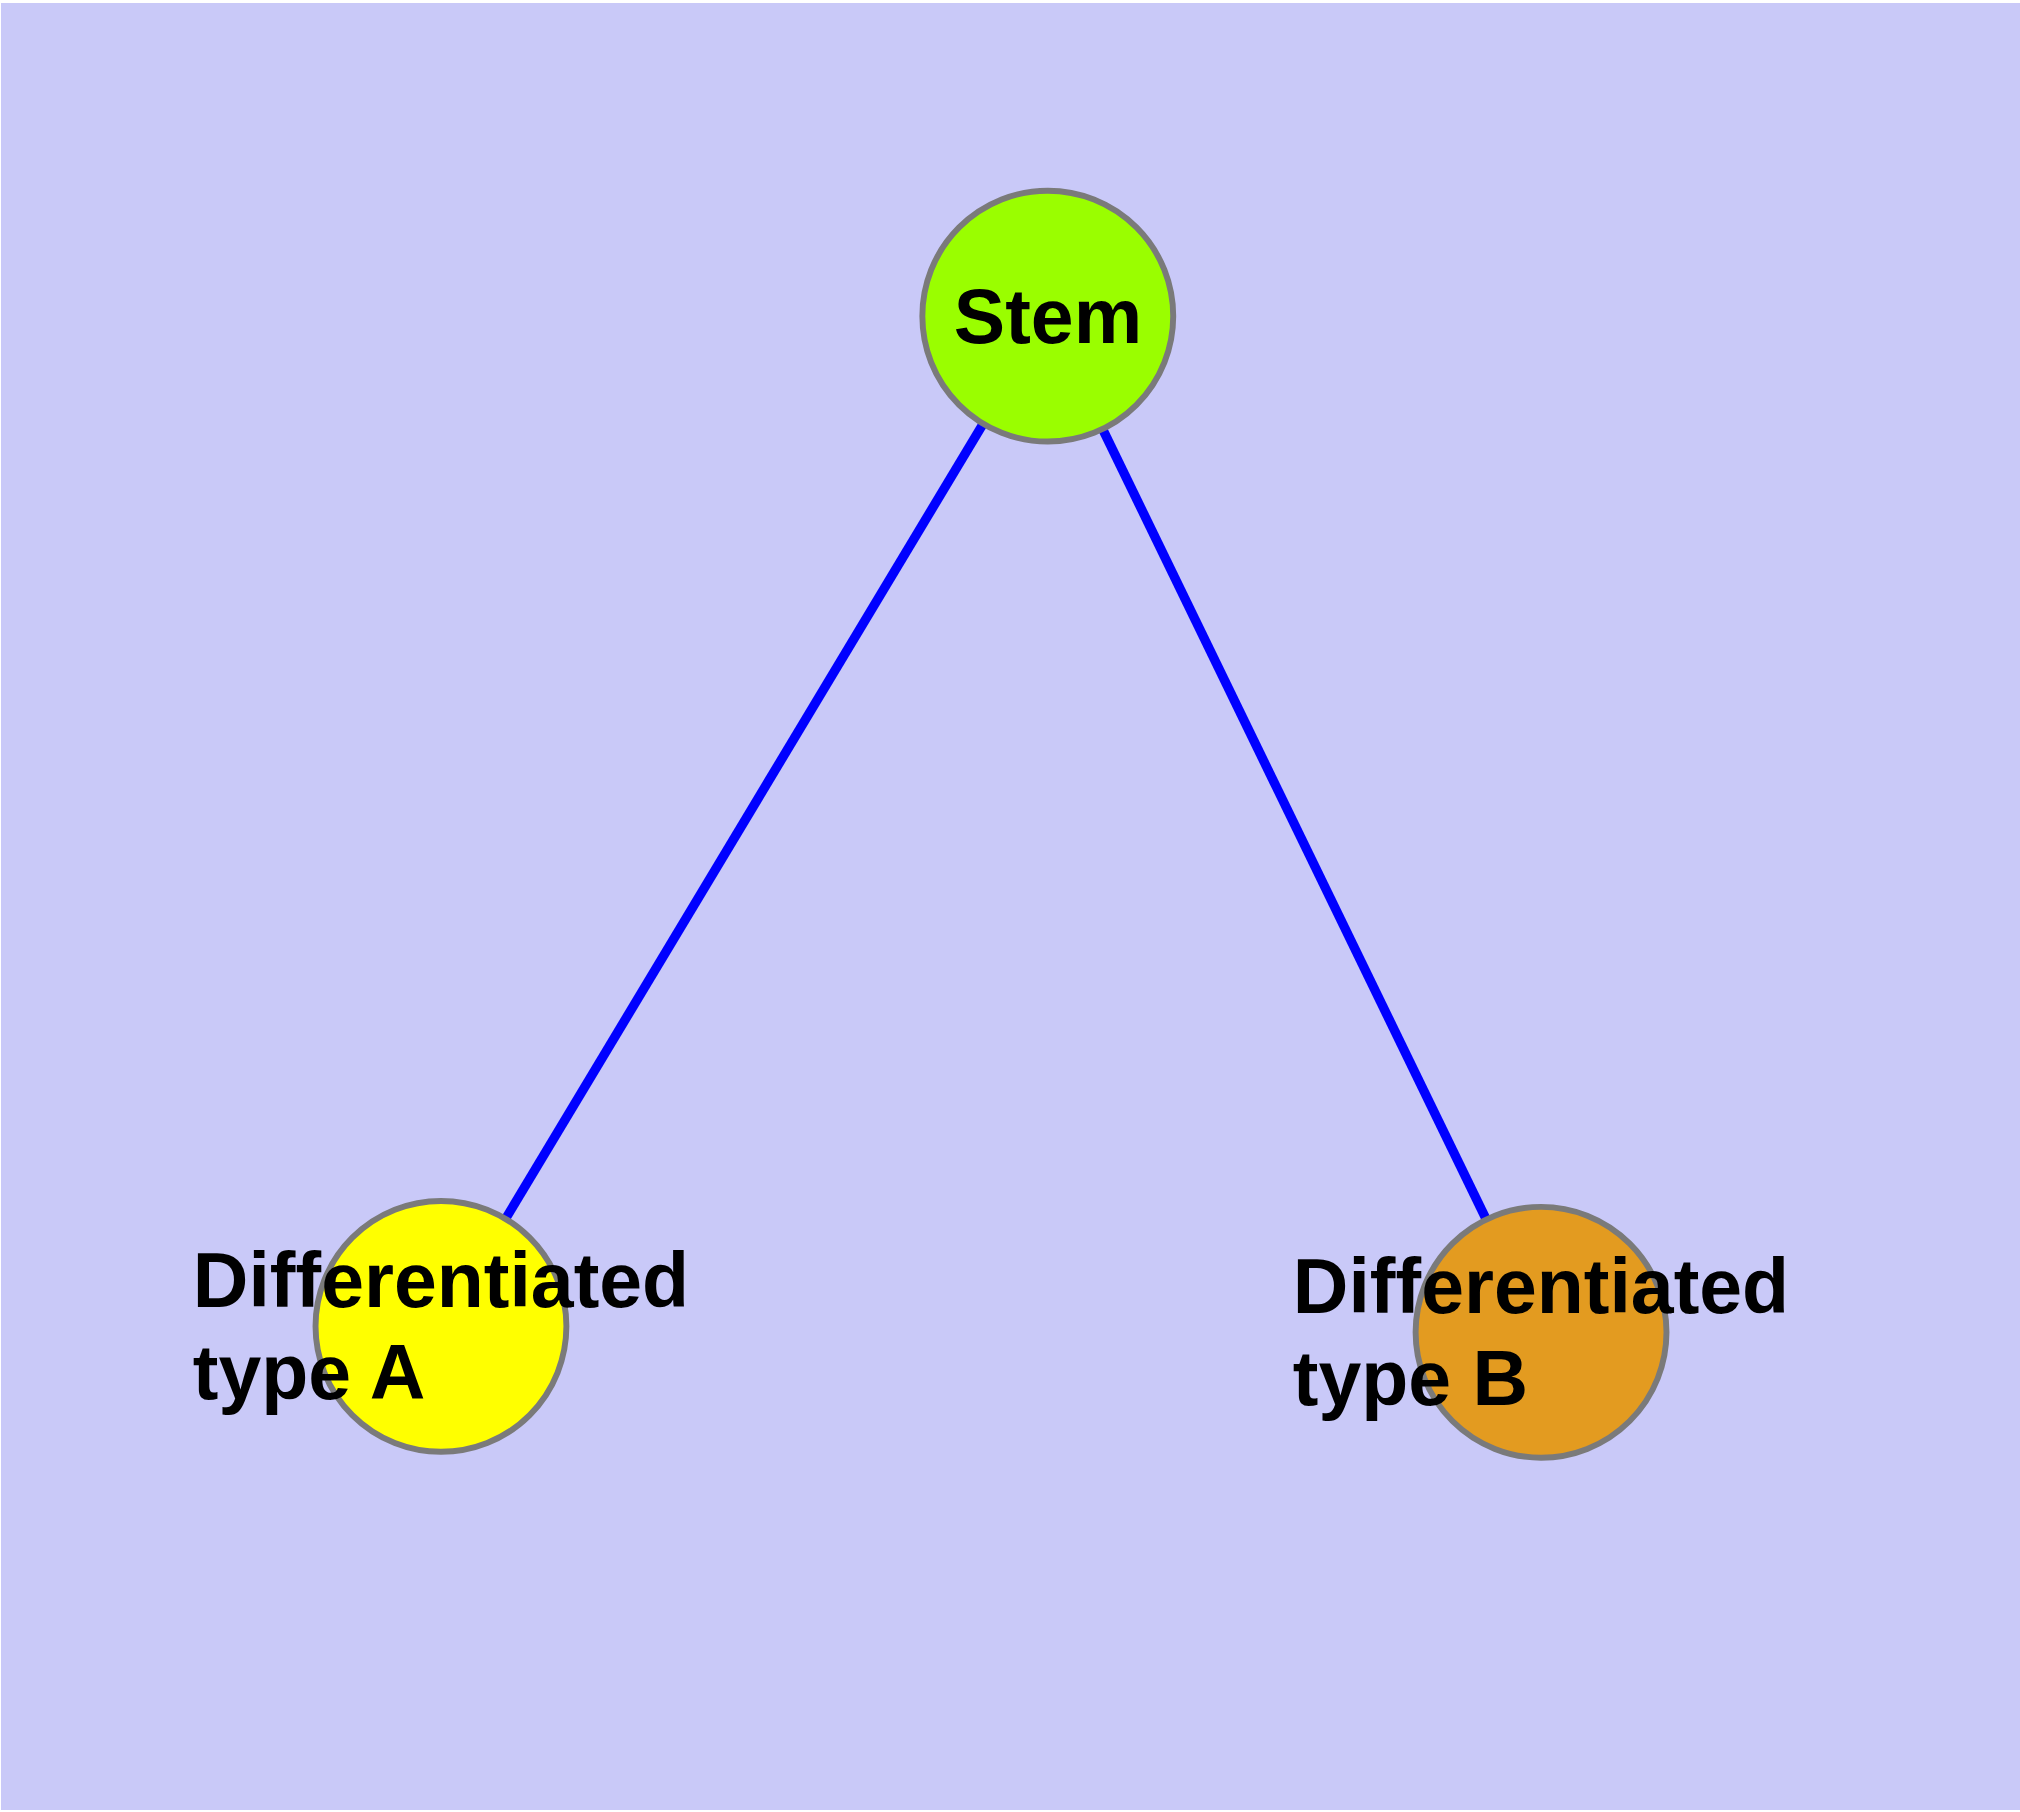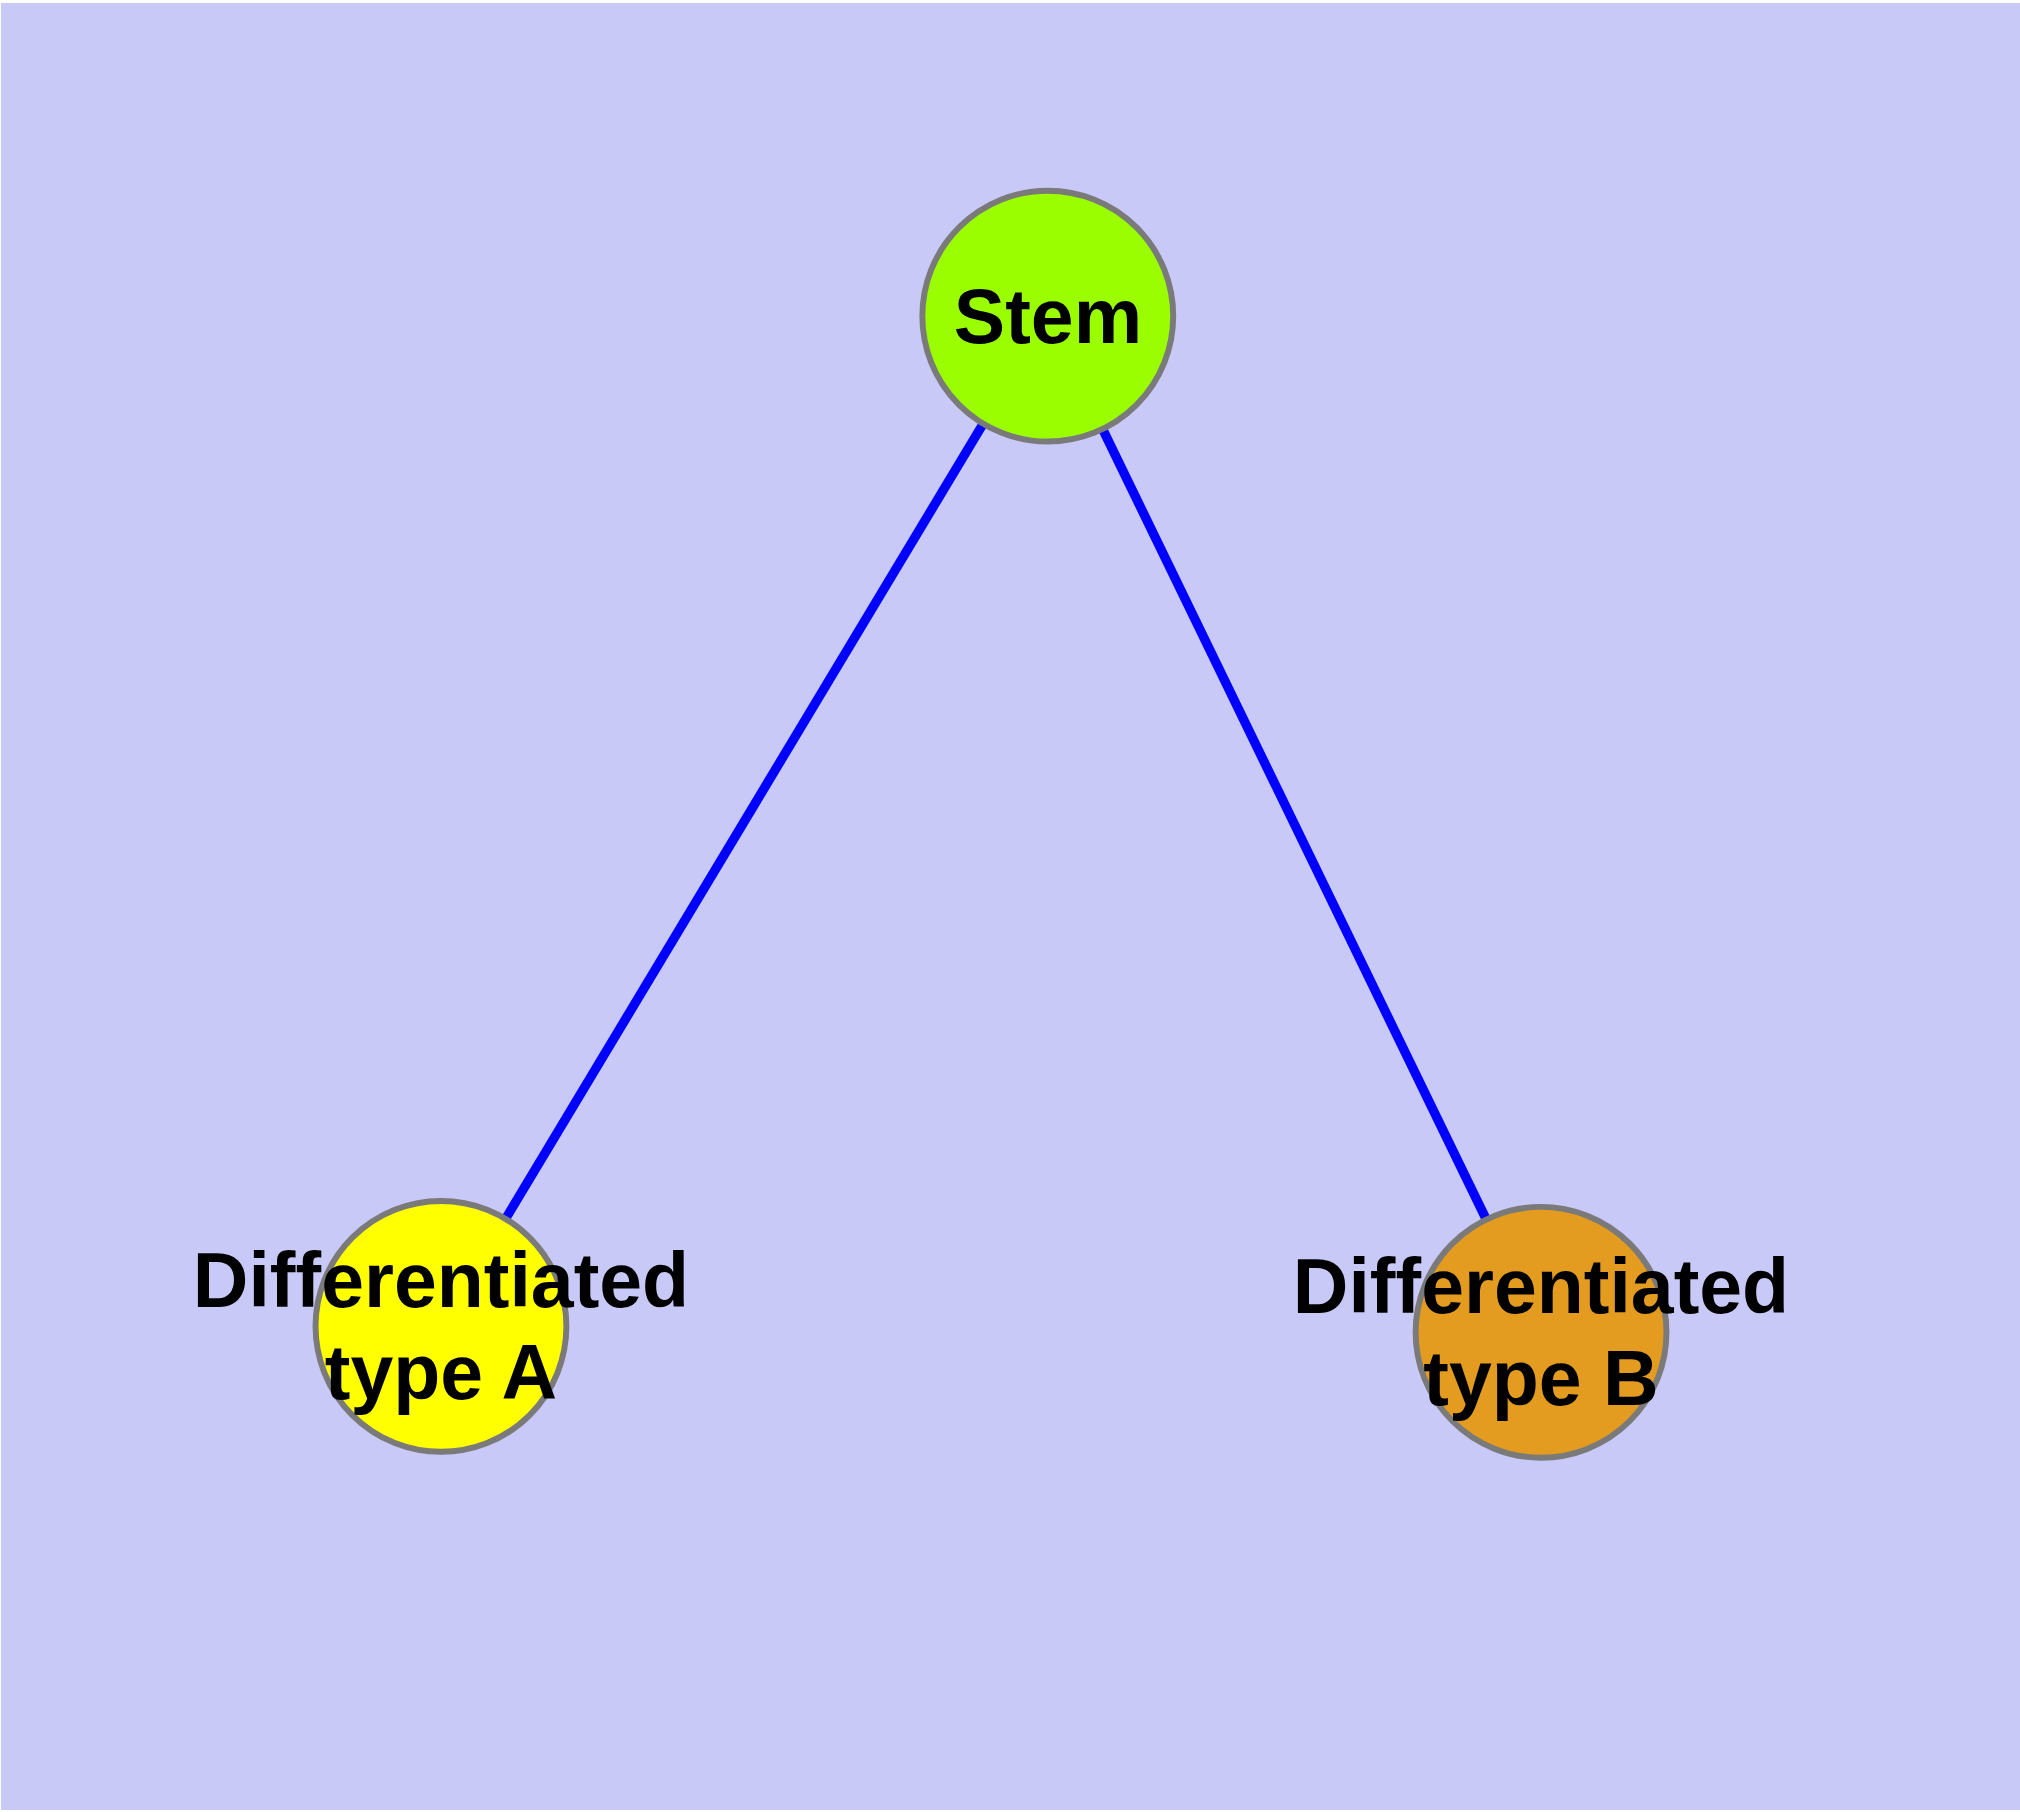--- a/index.html
+++ b/index.html
@@ -38,21 +38,20 @@
     height: 1812px;
     pointer-events: none;
   }
   .node-label {
     position: absolute;
     transform: translate(-50%, -50%);
     font-weight: bold;
     font-size: 77px;
     line-height: 1.2;
     color: #000000;
-    text-align: center;
     white-space: pre-line;
   }
 </style>
 </head>
 <body>
 
 <div class="plot-canvas">
   <div class="plot-background" style="background: rgb(201, 201, 248);"></div>
   <svg class="graph-svg" id="graph-svg" viewBox="0 0 2384 2138" xmlns="http://www.w3.org/2000/svg">
       <line x1="1236" y1="373" x2="520" y2="1565" stroke="#0000ff" stroke-width="11"></line>

